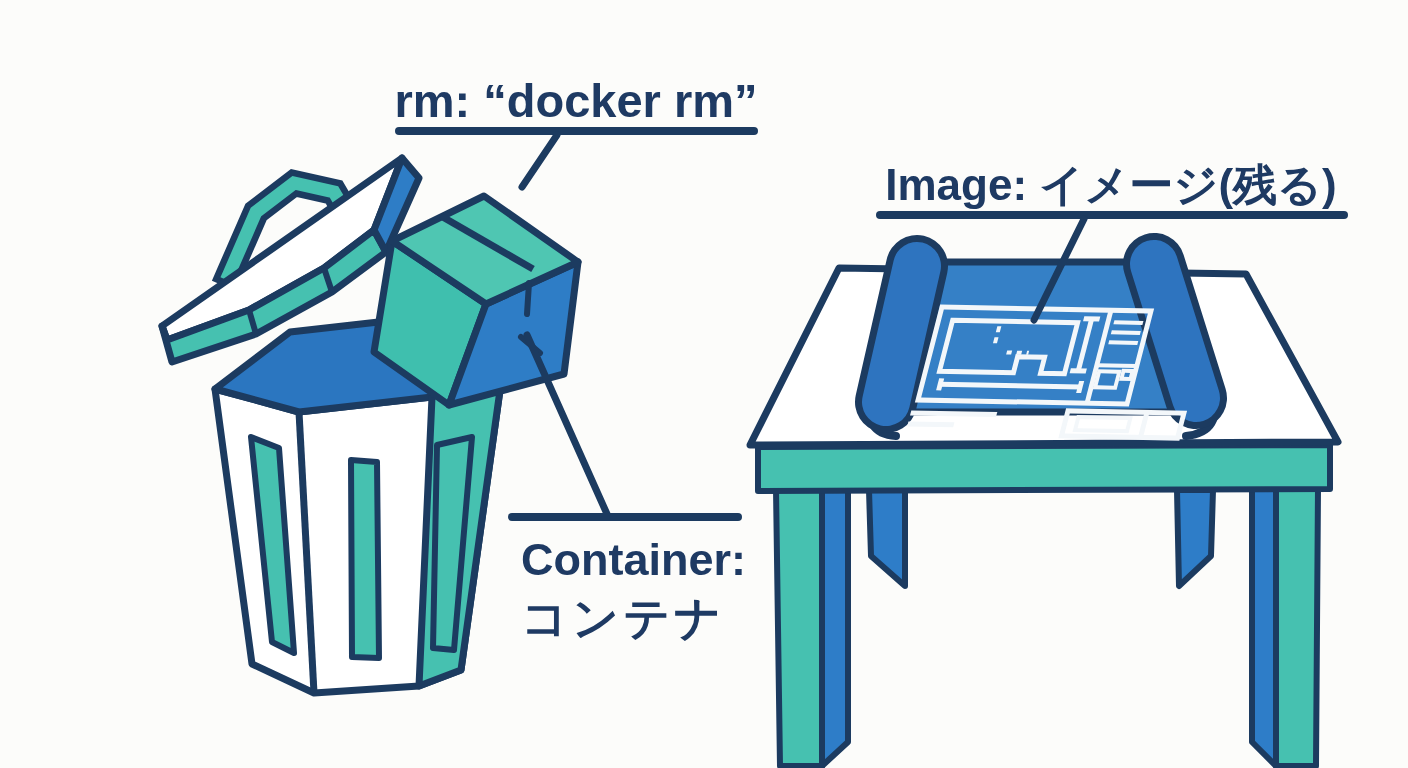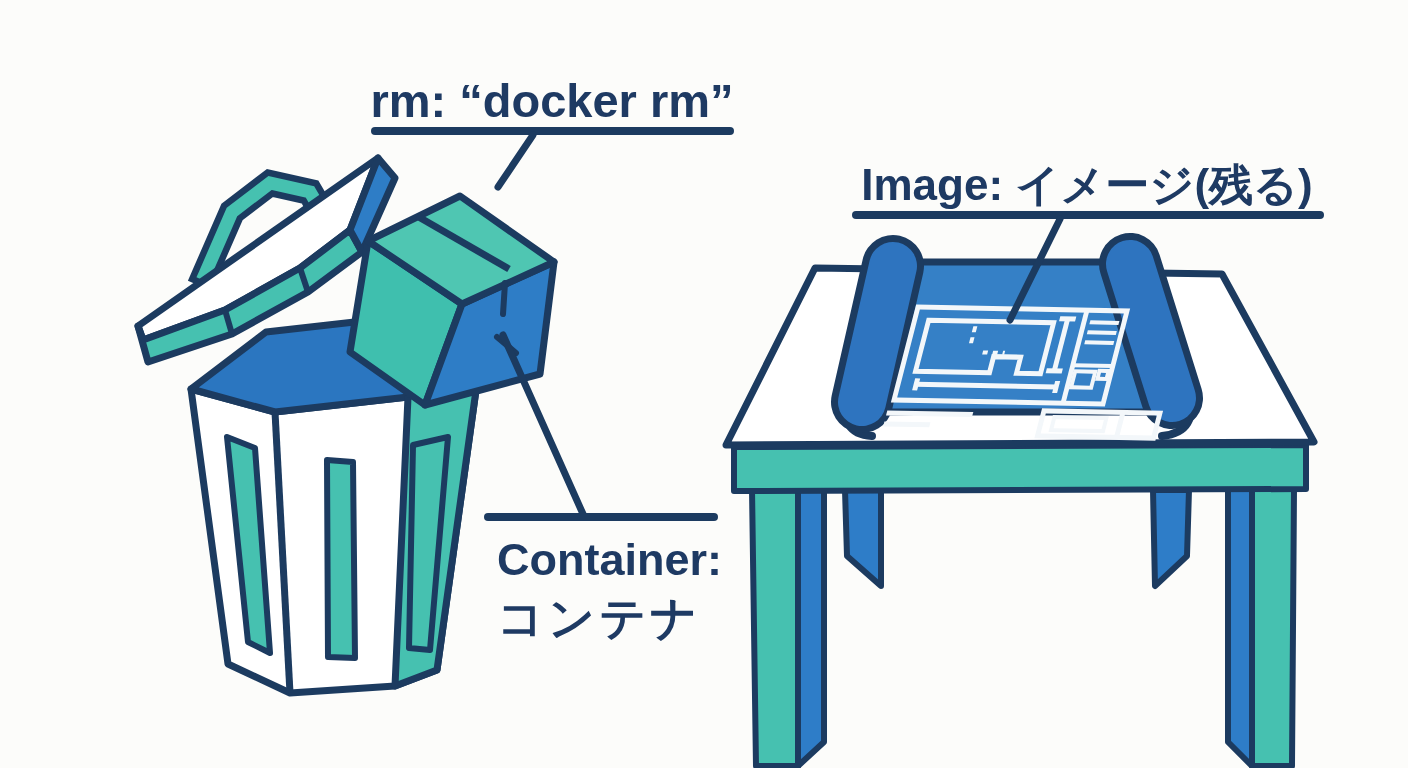--- a/index.html
+++ b/index.html
@@ -1,21 +1,21 @@
 <!DOCTYPE html>
 <html><head>
 <meta charset="utf-8">
 <style>
   html,body{margin:0;padding:0;}
   body{
     width:1408px;height:768px;overflow:hidden;
     background:#fcfcfa;
     font-family:"Liberation Sans","DejaVu Sans",sans-serif;
   }
-  .stage{position:relative;width:1168px;height:768px;}
+  .stage{position:relative;width:1168px;height:768px;margin-left:24px;}
   svg{position:absolute;left:0;top:0;}
   text{font-family:"Liberation Sans","DejaVu Sans",sans-serif;font-weight:bold;}
 </style>
 </head>
 <body>
 
 <div class="stage">
 <svg width="1408" height="768" viewBox="0 0 1408 768">
 
   <g>

